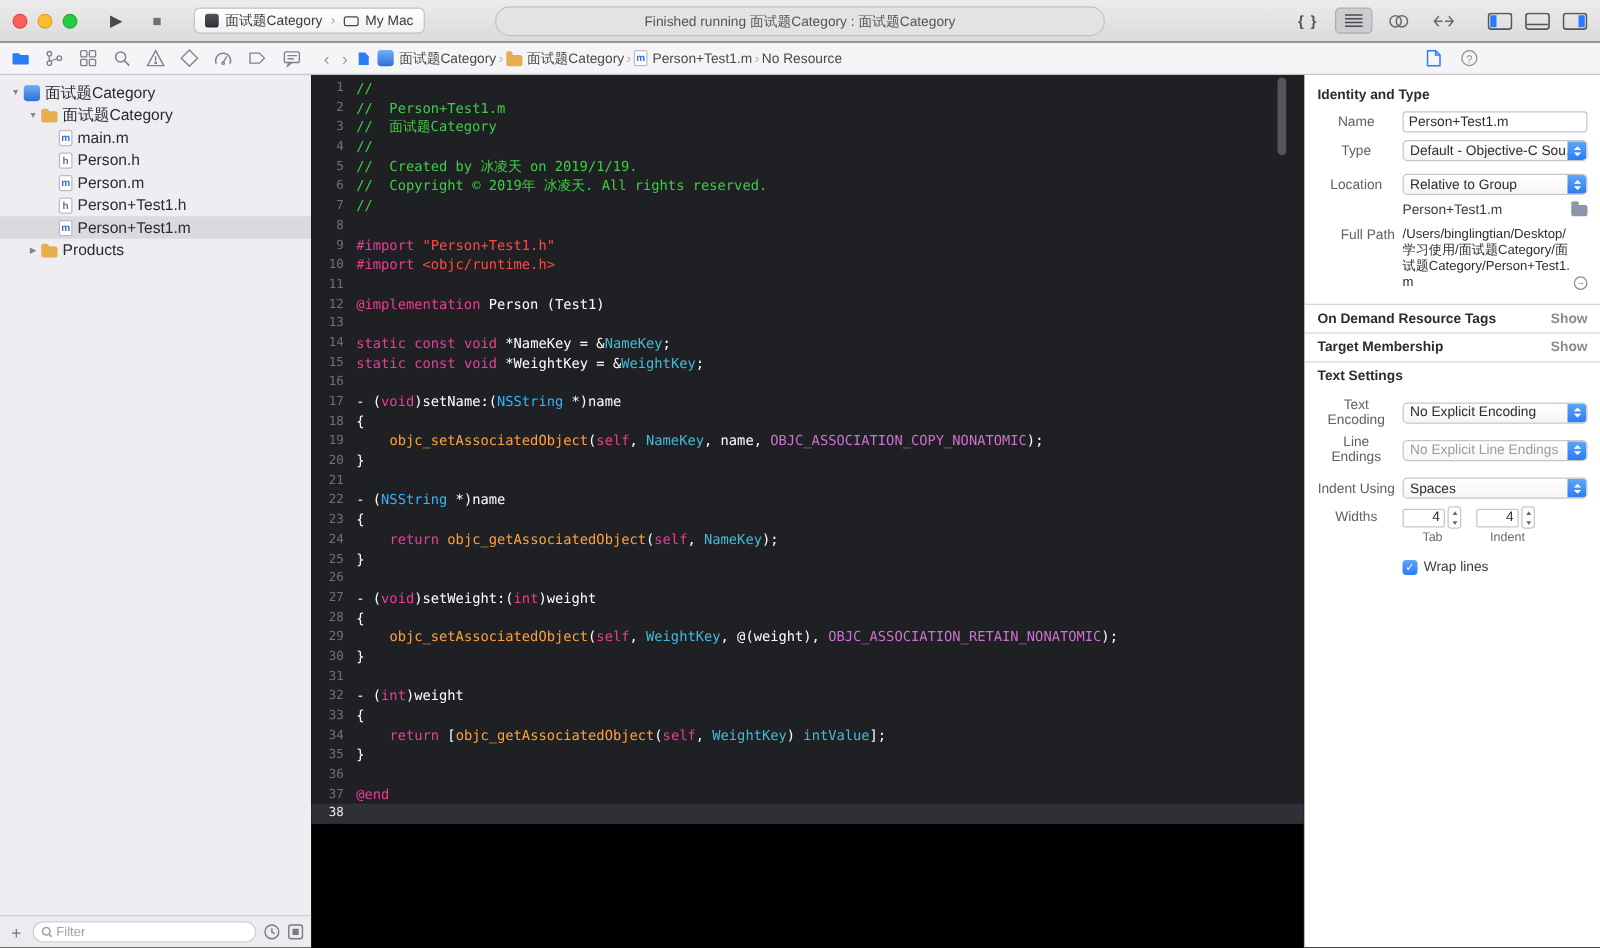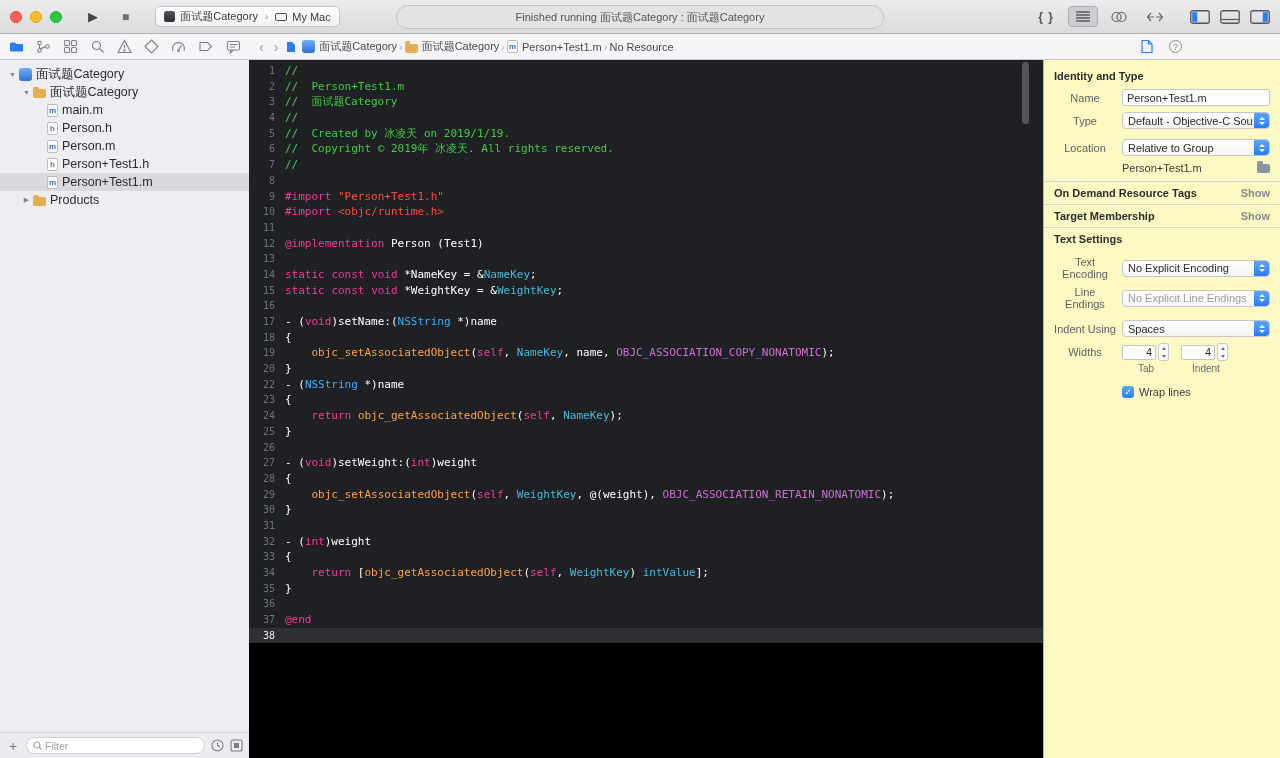--- a/index.html
+++ b/index.html
@@ -84,21 +84,21 @@
              font-family:"DejaVu Sans Mono",monospace;font-size:11px}
   .code-line.current{background:#2e3036}
   .ln{width:36px;flex:none;text-align:right;color:#6e7179;font-size:10px;padding-right:10px}
   .code-line.current .ln{color:#e8e8ea}
   .src{flex:1;color:#fff}
   .tk-p{color:#ffffff}.tk-c{color:#41cc45}.tk-k{color:#ed3d95}.tk-s{color:#ff4b40}
   .tk-t{color:#38b1ff}.tk-g{color:#46b9d8}.tk-f{color:#ffa23e}.tk-m{color:#cd6fd1}
   .scroll-thumb{position:absolute;right:14px;top:2px;width:7px;height:62px;border-radius:4px;background:#55565b}
 
   
-  .inspector{flex:1;background:#fef9c3;border-left:1px solid #b6b6ba;padding-top:10px;
+  .inspector{flex:1;background:#ffffff;border-left:1px solid #b6b6ba;padding-top:10px;
              font-size:11px;color:#3a3a3c;overflow:hidden}
   .insp-header{font-weight:bold;color:#2c2c2e;padding:0 10px 7px}
   .insp-row{display:flex;align-items:center;margin:0 10px 6px;gap:6px}
   .insp-row label{width:62px;flex:none;text-align:center;color:#606065}
   .txt-field{flex:1;min-width:0;height:17px;border:1px solid #c6c6ca;border-radius:3px;background:#fff;
              font-size:11px;font-family:"Liberation Sans",sans-serif;padding:0 4px;color:#2c2c2e}
   .popup{flex:1;min-width:0;height:17px;border:1px solid #c6c6ca;border-radius:4px;
          background:linear-gradient(#ffffff,#f5f5f7);display:flex;align-items:center;overflow:hidden}
   .popup-text{flex:1;padding:0 5px;white-space:nowrap;overflow:hidden;color:#2c2c2e}
   .popup.disabled .popup-text{color:#9c9ca0}
@@ -395,20 +395,21 @@
           <div class="code-line"><span class="ln">11</span><span class="src"></span></div>
           <div class="code-line"><span class="ln">12</span><span class="src"><span class="tk-k">@implementation</span><span class="tk-p"> Person (Test1)</span></span></div>
           <div class="code-line"><span class="ln">13</span><span class="src"></span></div>
           <div class="code-line"><span class="ln">14</span><span class="src"><span class="tk-k">static</span><span class="tk-p"> </span><span class="tk-k">const</span><span class="tk-p"> </span><span class="tk-k">void</span><span class="tk-p"> *NameKey = &amp;</span><span class="tk-g">NameKey</span><span class="tk-p">;</span></span></div>
           <div class="code-line"><span class="ln">15</span><span class="src"><span class="tk-k">static</span><span class="tk-p"> </span><span class="tk-k">const</span><span class="tk-p"> </span><span class="tk-k">void</span><span class="tk-p"> *WeightKey = &amp;</span><span class="tk-g">WeightKey</span><span class="tk-p">;</span></span></div>
           <div class="code-line"><span class="ln">16</span><span class="src"></span></div>
           <div class="code-line"><span class="ln">17</span><span class="src"><span class="tk-p">- (</span><span class="tk-k">void</span><span class="tk-p">)setName:(</span><span class="tk-t">NSString</span><span class="tk-p"> *)name</span></span></div>
           <div class="code-line"><span class="ln">18</span><span class="src"><span class="tk-p">{</span></span></div>
           <div class="code-line"><span class="ln">19</span><span class="src"><span class="tk-p">    </span><span class="tk-f">objc_setAssociatedObject</span><span class="tk-p">(</span><span class="tk-k">self</span><span class="tk-p">, </span><span class="tk-g">NameKey</span><span class="tk-p">, name, </span><span class="tk-m">OBJC_ASSOCIATION_COPY_NONATOMIC</span><span class="tk-p">);</span></span></div>
           <div class="code-line"><span class="ln">20</span><span class="src"><span class="tk-p">}</span></span></div>
+          <div class="code-line"><span class="ln">21</span><span class="src"></span></div>
           <div class="code-line"><span class="ln">22</span><span class="src"><span class="tk-p">- (</span><span class="tk-t">NSString</span><span class="tk-p"> *)name</span></span></div>
           <div class="code-line"><span class="ln">23</span><span class="src"><span class="tk-p">{</span></span></div>
           <div class="code-line"><span class="ln">24</span><span class="src"><span class="tk-p">    </span><span class="tk-k">return</span><span class="tk-p"> </span><span class="tk-f">objc_getAssociatedObject</span><span class="tk-p">(</span><span class="tk-k">self</span><span class="tk-p">, </span><span class="tk-g">NameKey</span><span class="tk-p">);</span></span></div>
           <div class="code-line"><span class="ln">25</span><span class="src"><span class="tk-p">}</span></span></div>
           <div class="code-line"><span class="ln">26</span><span class="src"></span></div>
           <div class="code-line"><span class="ln">27</span><span class="src"><span class="tk-p">- (</span><span class="tk-k">void</span><span class="tk-p">)setWeight:(</span><span class="tk-k">int</span><span class="tk-p">)weight</span></span></div>
           <div class="code-line"><span class="ln">28</span><span class="src"><span class="tk-p">{</span></span></div>
           <div class="code-line"><span class="ln">29</span><span class="src"><span class="tk-p">    </span><span class="tk-f">objc_setAssociatedObject</span><span class="tk-p">(</span><span class="tk-k">self</span><span class="tk-p">, </span><span class="tk-g">WeightKey</span><span class="tk-p">, @(weight), </span><span class="tk-m">OBJC_ASSOCIATION_RETAIN_NONATOMIC</span><span class="tk-p">);</span></span></div>
           <div class="code-line"><span class="ln">30</span><span class="src"><span class="tk-p">}</span></span></div>
           <div class="code-line"><span class="ln">31</span><span class="src"></span></div>
@@ -445,20 +446,24 @@
           <span class="popup-text">Relative to Group</span>
           <span class="popup-arrows"></span>
         </span>
       </div>
 
       <div class="loc-file">
         <span>Person+Test1.m</span>
         <span class="mini-folder"></span>
       </div>
 
+      <div class="fullpath-row">
+        <label>Full Path</label>
+        <span class="fullpath-value">/Users/binglingtian/Desktop/学习使用/面试题Category/面试题Category/Person+Test1.m<span class="goto-ico">→</span></span>
+      </div>
 
       <div class="insp-bar">
         <span>On Demand Resource Tags</span>
         <span class="show-link">Show</span>
       </div>
       <div class="insp-bar">
         <span>Target Membership</span>
         <span class="show-link">Show</span>
       </div>
       <div class="insp-bar">

